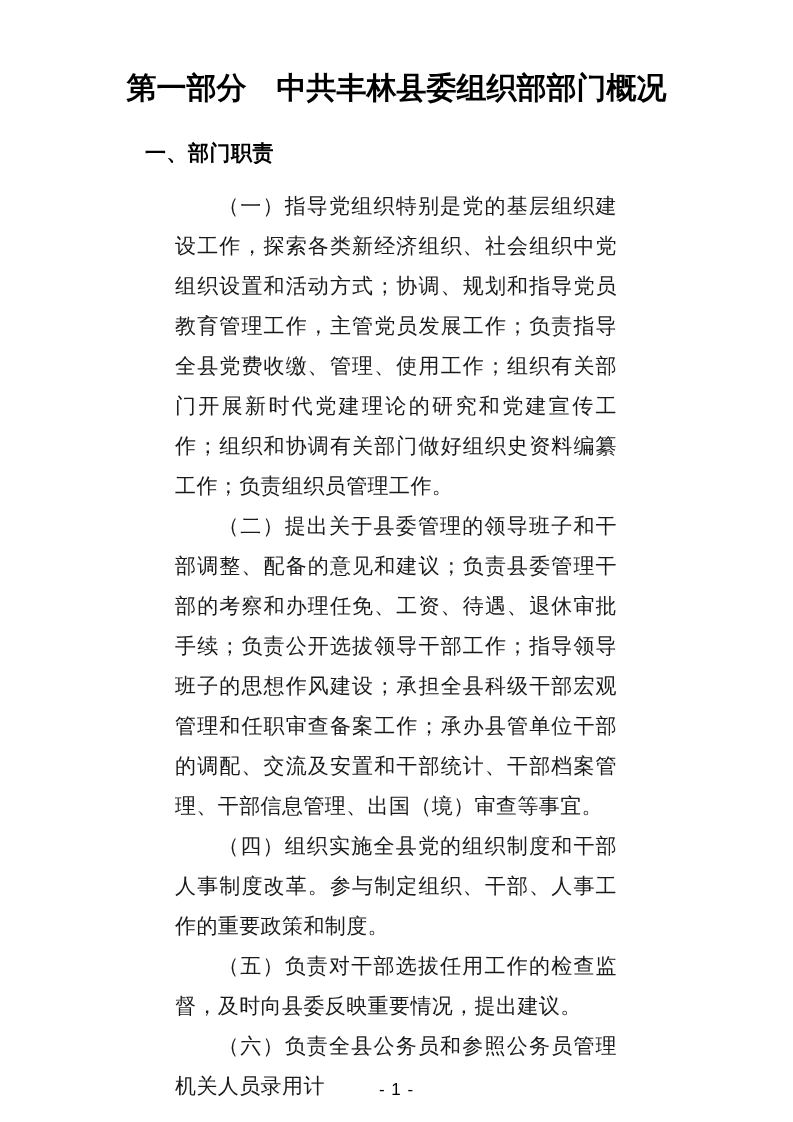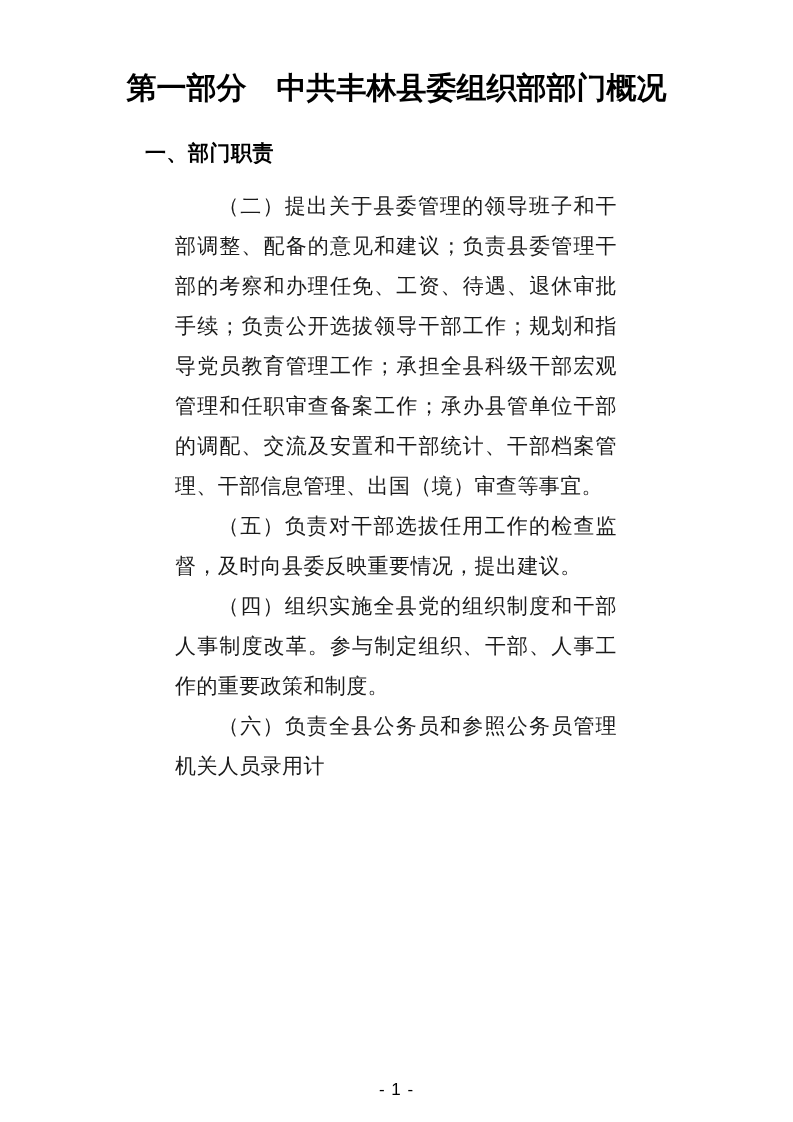--- a/index.html
+++ b/index.html
@@ -71,21 +71,22 @@
 </head>
 <body>
 
 <div class="page">
 
   <h1 class="doc-title">第一部分　中共丰林县委组织部部门概况</h1>
 
   <h2 class="section-heading">一、部门职责</h2>
 
   <div class="body-text">
-    <p>（二）提出关于县委管理的领导班子和干部调整、配备的意见和建议；负责县委管理干部的考察和办理任免、工资、待遇、退休审批手续；负责公开选拔领导干部工作；规划和指导党员教育管理工作；承担全县科级干部宏观管理和任职审查备案工作；承办县管单位干部的调配、交流及安置和干部统计、干部档案管理、干部信息管理、出国（境）审查等事宜。</p>
+    <p>（一）指导党组织特别是党的基层组织建设工作，探索各类新经济组织、社会组织中党组织设置和活动方式；协调、规划和指导党员教育管理工作，主管党员发展工作；负责指导全县党费收缴、管理、使用工作；组织有关部门开展新时代党建理论的研究和党建宣传工作；组织和协调有关部门做好组织史资料编纂工作；负责组织员管理工作。</p>
+    <p>（二）提出关于县委管理的领导班子和干部调整、配备的意见和建议；负责县委管理干部的考察和办理任免、工资、待遇、退休审批手续；负责公开选拔领导干部工作；指导领导班子的思想作风建设；承担全县科级干部宏观管理和任职审查备案工作；承办县管单位干部的调配、交流及安置和干部统计、干部档案管理、干部信息管理、出国（境）审查等事宜。</p>
+    <p>（四）组织实施全县党的组织制度和干部人事制度改革。参与制定组织、干部、人事工作的重要政策和制度。</p>
     <p>（五）负责对干部选拔任用工作的检查监督，及时向县委反映重要情况，提出建议。</p>
-    <p>（四）组织实施全县党的组织制度和干部人事制度改革。参与制定组织、干部、人事工作的重要政策和制度。</p>
     <p>（六）负责全县公务员和参照公务员管理机关人员录用计</p>
   </div>
 
   <div class="page-footer">- 1 -</div>
 
 </div>
 
 </body></html>

